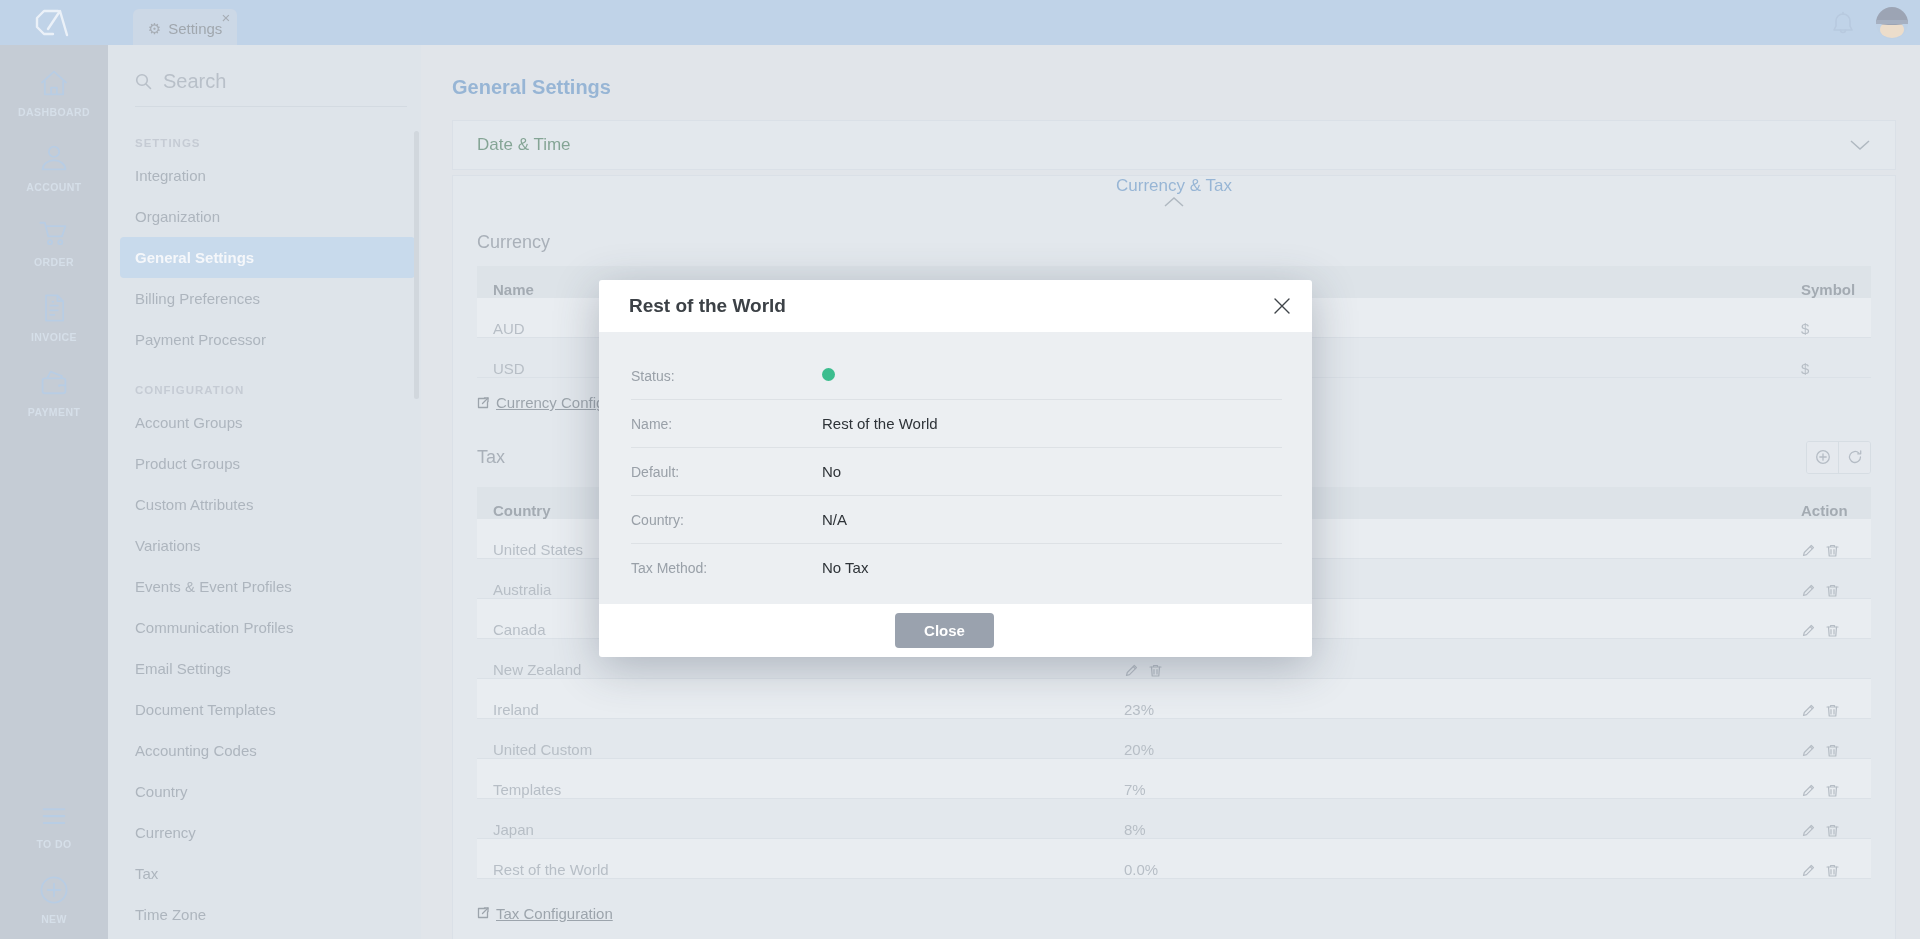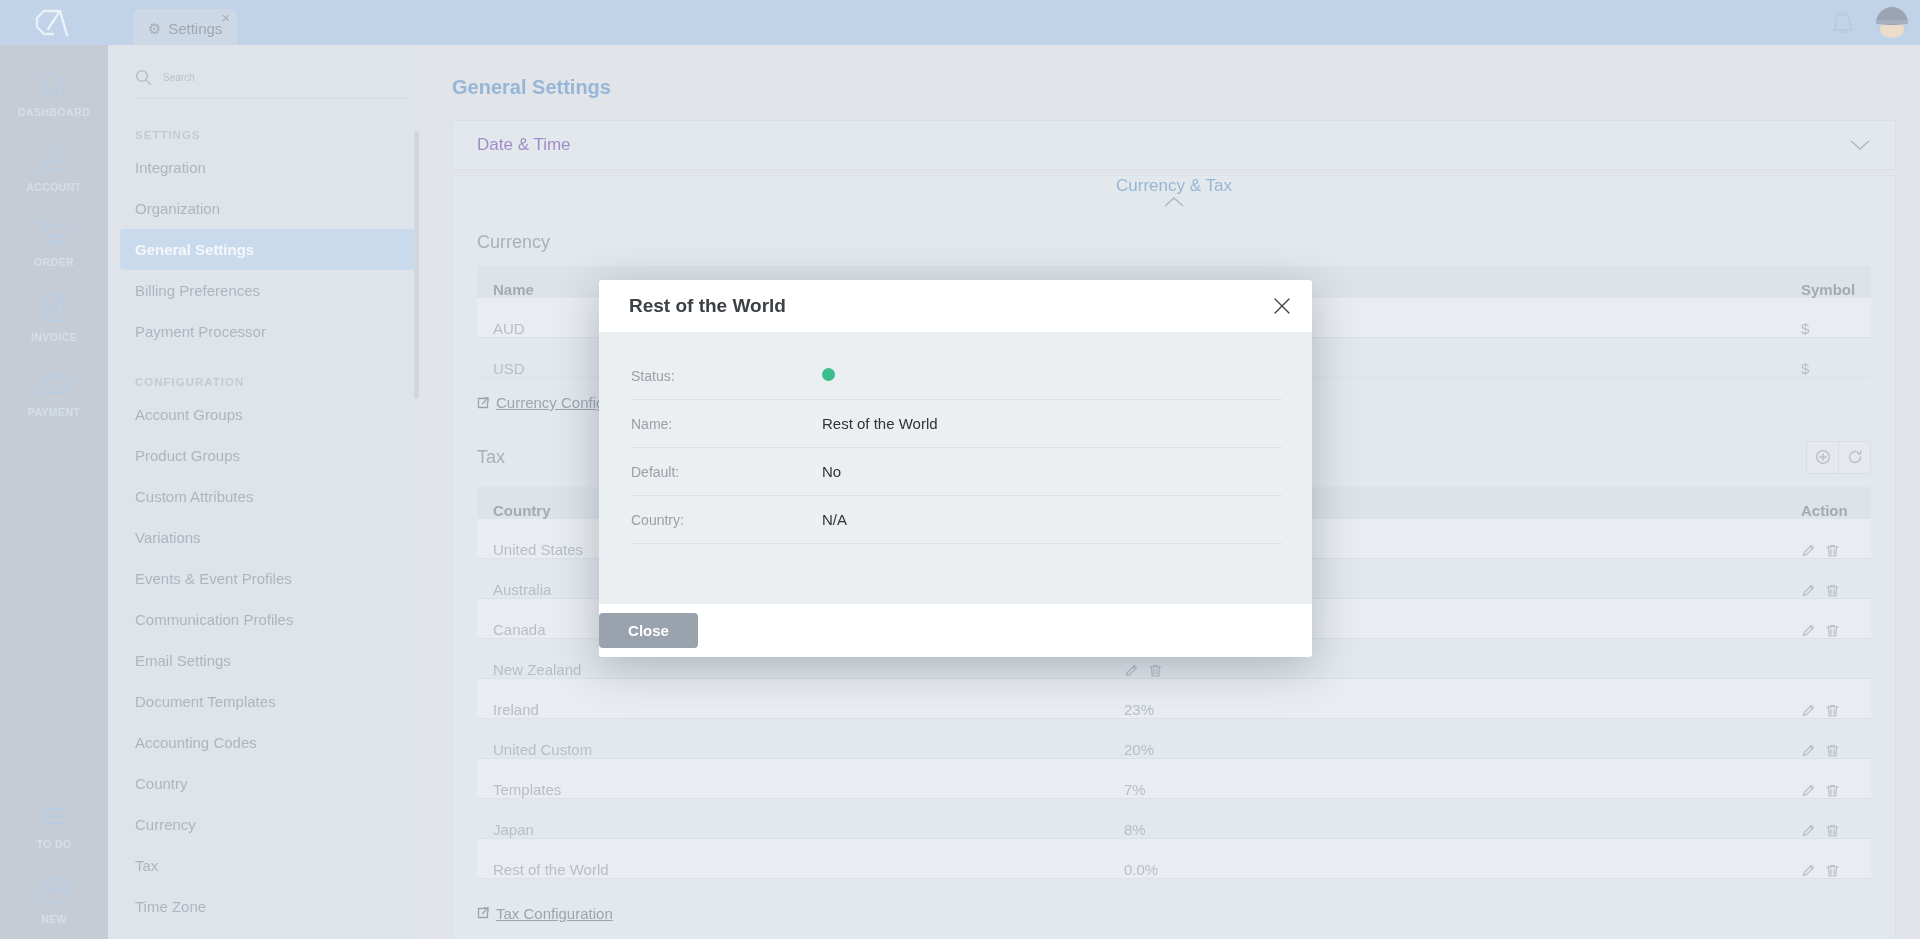--- a/index.html
+++ b/index.html
@@ -25,35 +25,35 @@
   .ib-item.first{margin-top:22px;}
   .ib-icon{width:32px;height:32px;color:#81a7d1;}
   .ib-label{font-size:10.5px;font-weight:bold;letter-spacing:.4px;color:#bdccdb;}
   .ib-spacer{flex:1;}
   .ib-bottom{display:flex;flex-direction:column;align-items:center;margin-bottom:14px;}
 
   
   .sidebar{position:absolute;left:108px;top:45px;width:313px;height:894px;background:#d0d7dd;}
   .search-row{margin:24px 14px 0 27px;display:flex;align-items:center;gap:9px;border-bottom:1px solid #b9c2cb;padding-bottom:12px;}
   .search-icon{width:17px;height:17px;color:#818c98;flex:0 0 auto;}
-  .search-input{border:none;outline:none;background:transparent;font-family:"Liberation Sans",sans-serif;font-size:10px;color:#5f6a75;width:220px;}
+  .search-input{border:none;outline:none;background:transparent;font-family:"Liberation Sans",sans-serif;font-size:20px;color:#5f6a75;width:220px;}
   .search-input::placeholder{color:#818c98;}
   .nav-group-title{margin:30px 0 0 27px;font-size:11.5px;font-weight:bold;letter-spacing:1px;color:#9ba4b0;}
   .nav-group-title.second{margin-top:24px;}
   .nav-list{margin-top:6px;}
   .nav-item{height:41px;line-height:41px;padding-left:27px;font-size:15px;color:#697682;cursor:pointer;white-space:nowrap;}
   .nav-item.selected{margin:0 6px 0 12px;padding-left:15px;border-radius:4px;background:#a2c2e1;color:#ffffff;font-weight:bold;}
   .scroll-thumb{position:absolute;right:2px;top:86px;width:5px;height:268px;border-radius:3px;background:#b3bcc2;}
 
   
   .main{position:absolute;left:421px;top:45px;width:1499px;height:894px;background:#d5dade;padding:31px 24px 0 31px;box-sizing:border-box;}
   .page-title{font-size:20px;font-weight:bold;color:#3b76b2;}
   .card{background:#dae0e3;border:1px solid #c6cfd7;box-sizing:border-box;}
   .card.collapsed{margin-top:21px;height:50px;display:flex;align-items:center;justify-content:space-between;padding:0 24px;cursor:pointer;}
-  .acc-label-gray{font-size:17px;color:#4c1d95;text-align:right;}
+  .acc-label-gray{font-size:17px;color:#14532d;text-align:right;}
   .acc-label-blue{font-size:17px;color:#3b76b2;}
   .chev{width:22px;height:12px;color:#6e7c88;}
   .card.expanded{margin-top:5px;height:920px;padding:0 24px;}
   .acc-head{height:46px;display:flex;align-items:center;justify-content:flex-start;cursor:pointer;flex-direction:column;}
   .sub-heading{margin-top:10px;font-size:18px;color:#616c78;}
 
   .tbl{margin-top:13px;}
   .trow{display:flex;align-items:flex-end;height:39px;padding:0 12px 0 16px;border-bottom:1px solid #c9d1d8;}
   .trow.thead{height:32px;background:rgba(183,194,204,.38);font-weight:bold;color:#55606a;font-size:15px;border-bottom:none;}
   .trow.stripe{background:rgba(243,246,248,.5);}
@@ -80,21 +80,21 @@
   .modal{position:absolute;left:599px;top:280px;width:713px;height:377px;background:#ffffff;border-radius:3px;box-shadow:0 10px 45px rgba(50,60,80,.30);}
   .m-header{height:52px;display:flex;align-items:center;padding:0 30px;position:relative;}
   .m-title{font-size:19px;font-weight:bold;color:#3c4146;}
   .m-close{position:absolute;right:20px;top:16px;width:20px;height:20px;color:#3f4449;cursor:pointer;}
   .m-body{height:272px;background:#eceff2;padding:20px 30px 0 32px;box-sizing:border-box;}
   .m-row{display:flex;align-items:center;height:47px;border-bottom:1px solid #dde1e5;}
   .m-row.last{border-bottom:none;}
   .m-label{width:191px;font-size:14px;color:#99a0a8;}
   .m-value{font-size:15px;color:#2e3338;}
   .dot{display:inline-block;width:13px;height:13px;border-radius:50%;background:#3cbd8e;}
-  .m-footer{height:53px;display:flex;align-items:center;justify-content:flex-start;padding-right:22px;}
+  .m-footer{height:53px;display:flex;align-items:center;justify-content:center;padding-right:22px;}
   .m-btn{width:99px;height:35px;border:none;border-radius:4px;background:#9aa2ae;color:#fff;font-family:"Liberation Sans",sans-serif;font-size:15px;font-weight:bold;cursor:pointer;}
 </style>
 </head>
 <body>
 
 <div class="stage">
 
   <div class="topbar">
     <svg class="logo" viewBox="0 0 38 32" fill="none" stroke="currentColor" stroke-width="2.4" stroke-linecap="round" stroke-linejoin="round">
       <path d="M27 4 H13 L6 11 V20 L13 27 H22"></path>
@@ -448,19 +448,23 @@
         <div class="m-value">Rest of the World</div>
       </div>
       <div class="m-row">
         <div class="m-label">Default:</div>
         <div class="m-value">No</div>
       </div>
       <div class="m-row">
         <div class="m-label">Country:</div>
         <div class="m-value">N/A</div>
       </div>
+      <div class="m-row last">
+        <div class="m-label">Tax Method:</div>
+        <div class="m-value">No Tax</div>
+      </div>
     </div>
     <div class="m-footer">
       <button class="m-btn">Close</button>
     </div>
   </div>
 
 </div>
 
 </body></html>

